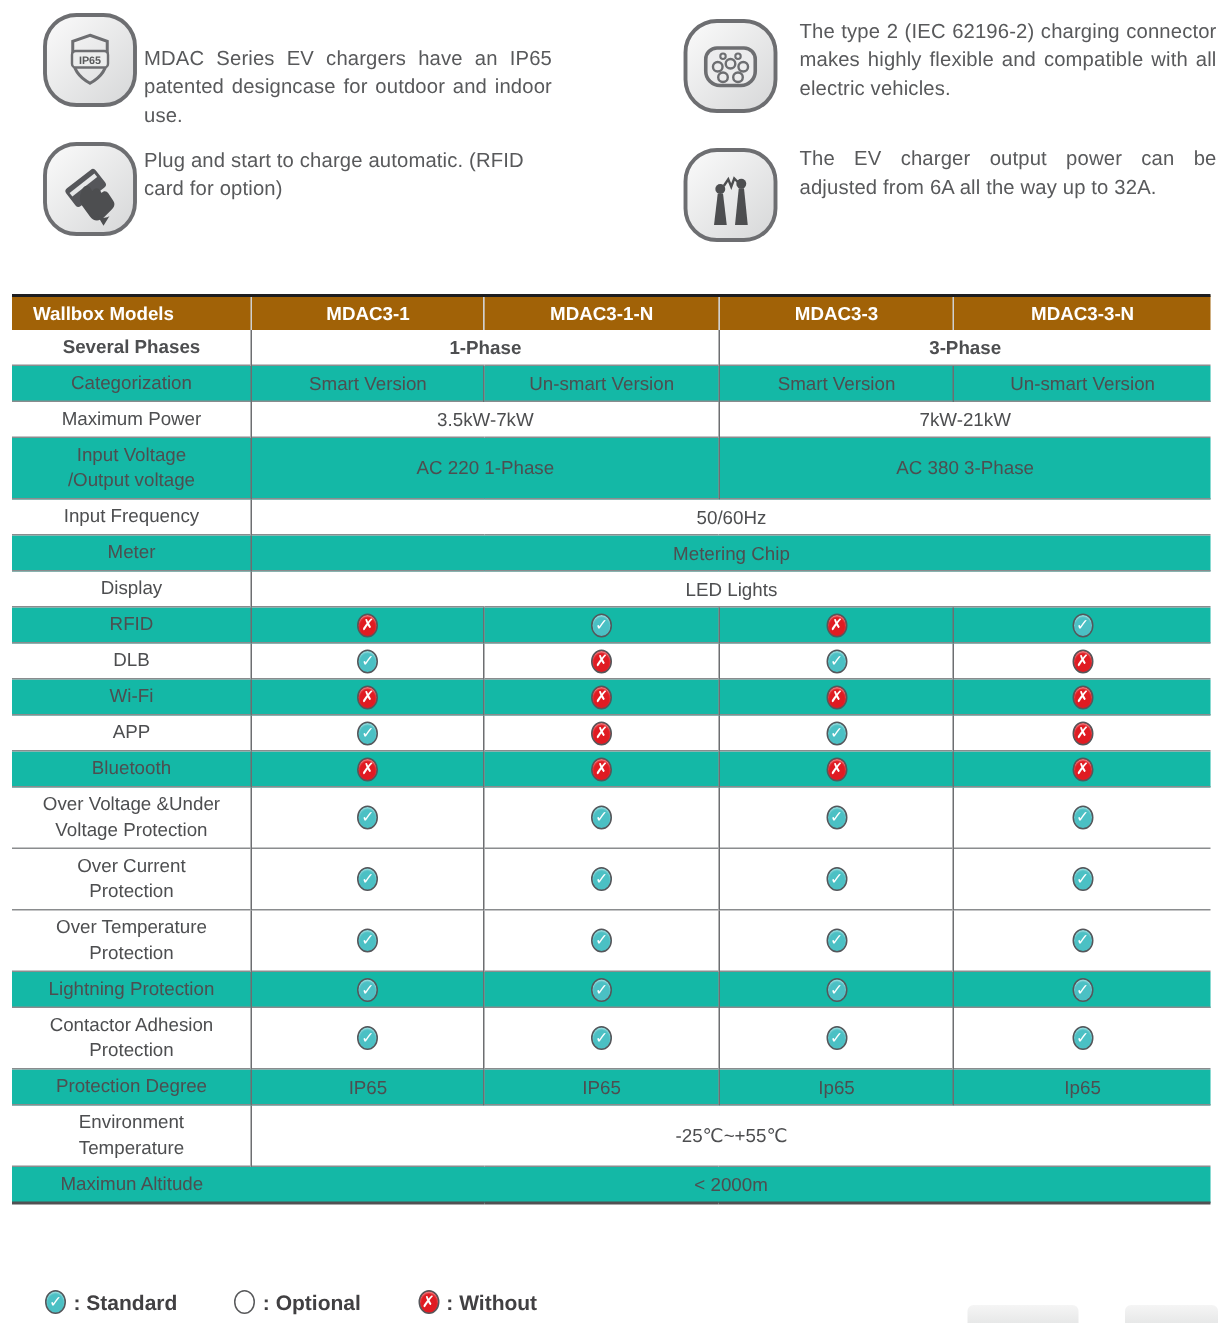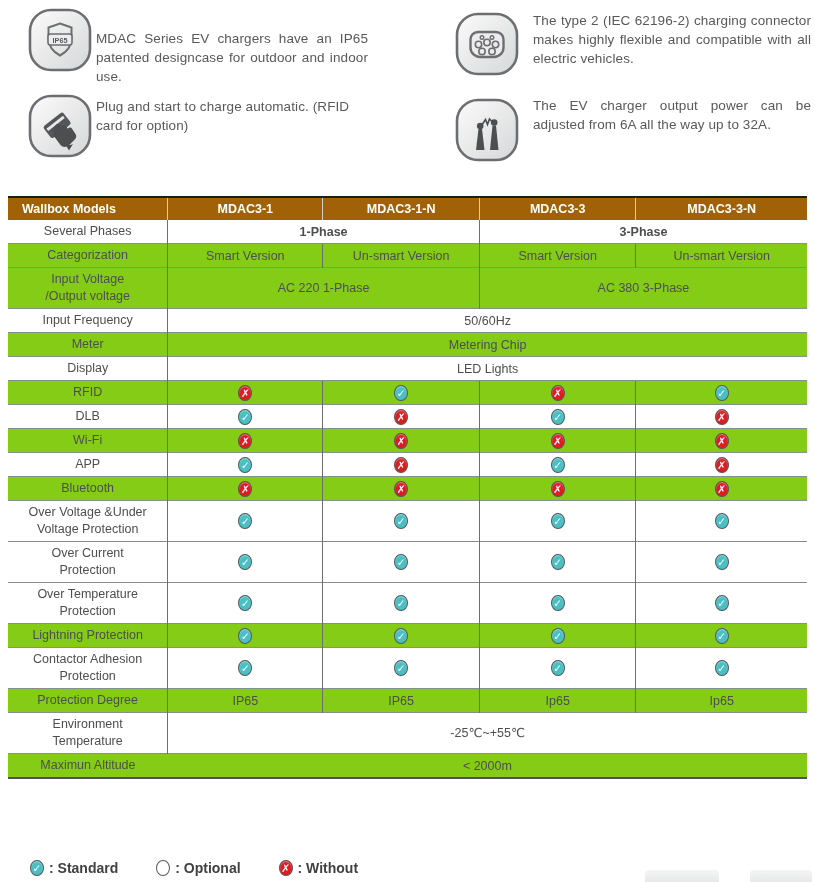--- a/index.html
+++ b/index.html
@@ -36,22 +36,22 @@
   table.spec th {
     background:#a16207; color:#fff; font-weight:700; font-size:12.5px;
     padding:4px 2px; border-top:1.5px solid #fff; text-align:center;
   }
   table.spec th + th { border-left:1px solid #cfd0d1;margin-top:36px; }
   table.spec th:first-child { text-align:left; padding-left:14px; }
   table.spec td {
     padding:3px 4px; line-height:16px; text-align:center; color:#4d4e50;
     border-top:1.5px solid #8a8c8e; vertical-align:middle;
   }
-  table.spec tbody tr:first-child td { border-top:none; }
-  table.spec tr.g { background:#84cc16; }
+  table.spec tbody tr:first-child td { border-top:none;font-weight:bold; }
+  table.spec tr.g { background:#14b8a6; }
   td.lbl { text-align:left; padding-left:14px; }
   td.lbl div { line-height:15px; padding:1px 0; }
   td.v { border-left:1px solid #6d6e71; }
   td.nosep { border-left:none; }
   .bold { font-weight:700; }
 
   
   .mark {
     display:inline-flex; align-items:center; justify-content:center;
     width:14px; height:16px; border-radius:50%;
@@ -186,20 +186,27 @@
         </tr>
         <tr class="g">
           <td class="lbl">
             <div>Categorization</div>
           </td>
           <td class="v">Smart Version</td>
           <td class="v">Un-smart Version</td>
           <td class="v">Smart Version</td>
           <td class="v">Un-smart Version</td>
         </tr>
+        <tr>
+          <td class="lbl">
+            <div>Maximum Power</div>
+          </td>
+          <td class="v" colspan="2">3.5kW-7kW</td>
+          <td class="v" colspan="2">7kW-21kW</td>
+        </tr>
         <tr class="g">
           <td class="lbl">
             <div>Input Voltage</div>
             <div>/Output voltage</div>
           </td>
           <td class="v" colspan="2">AC 220 1-Phase</td>
           <td class="v" colspan="2">AC 380 3-Phase</td>
         </tr>
         <tr>
           <td class="lbl">

